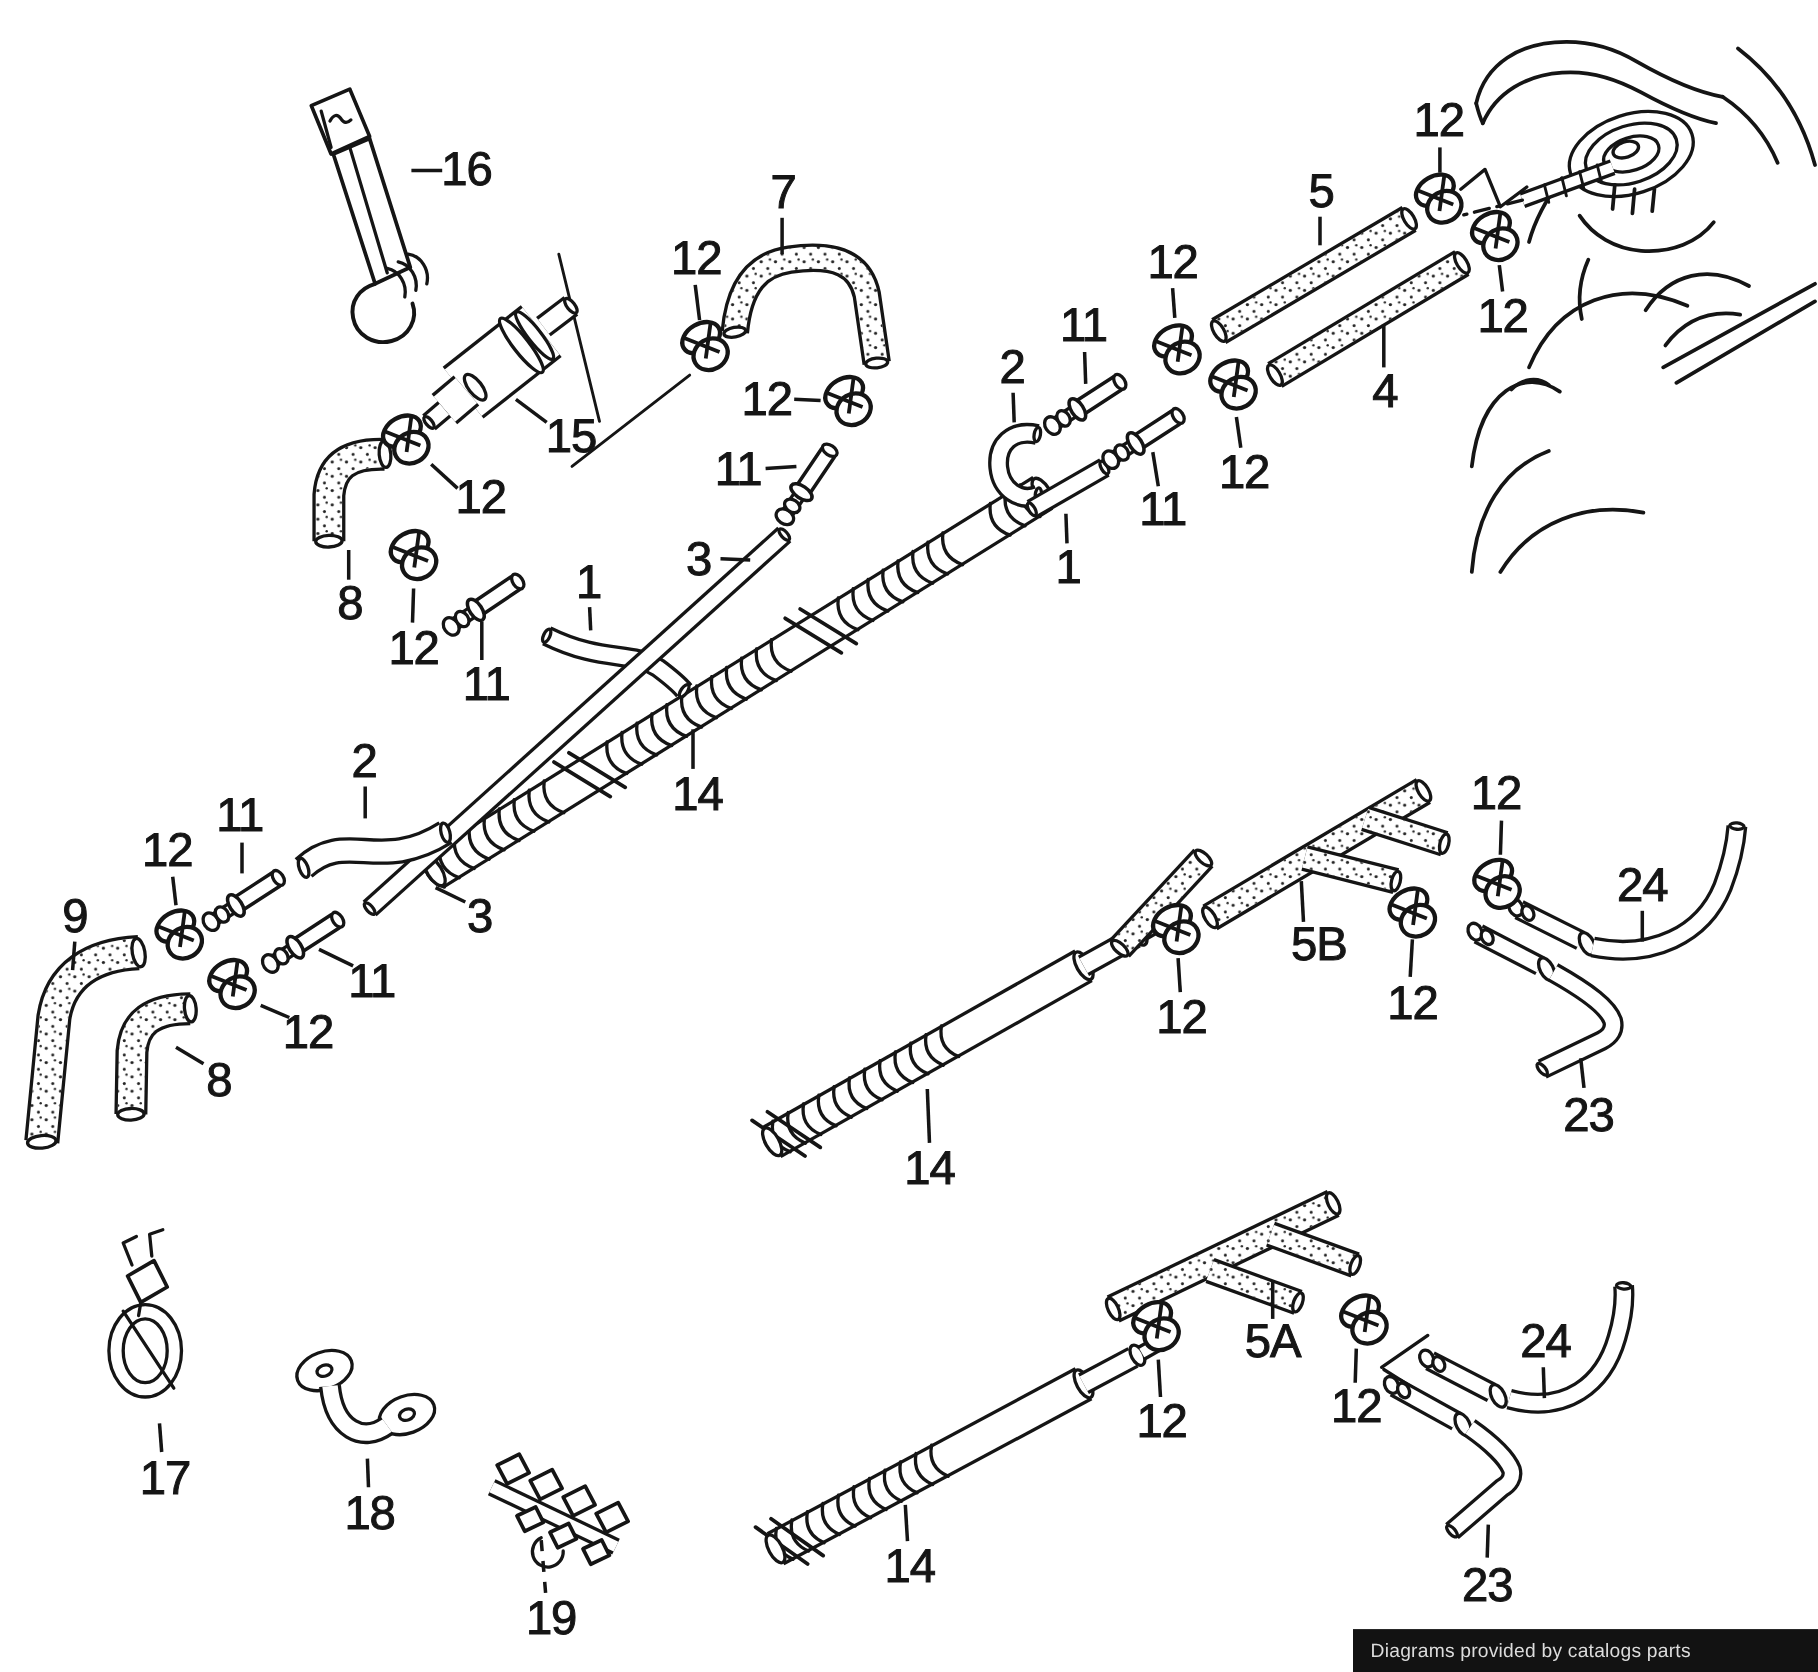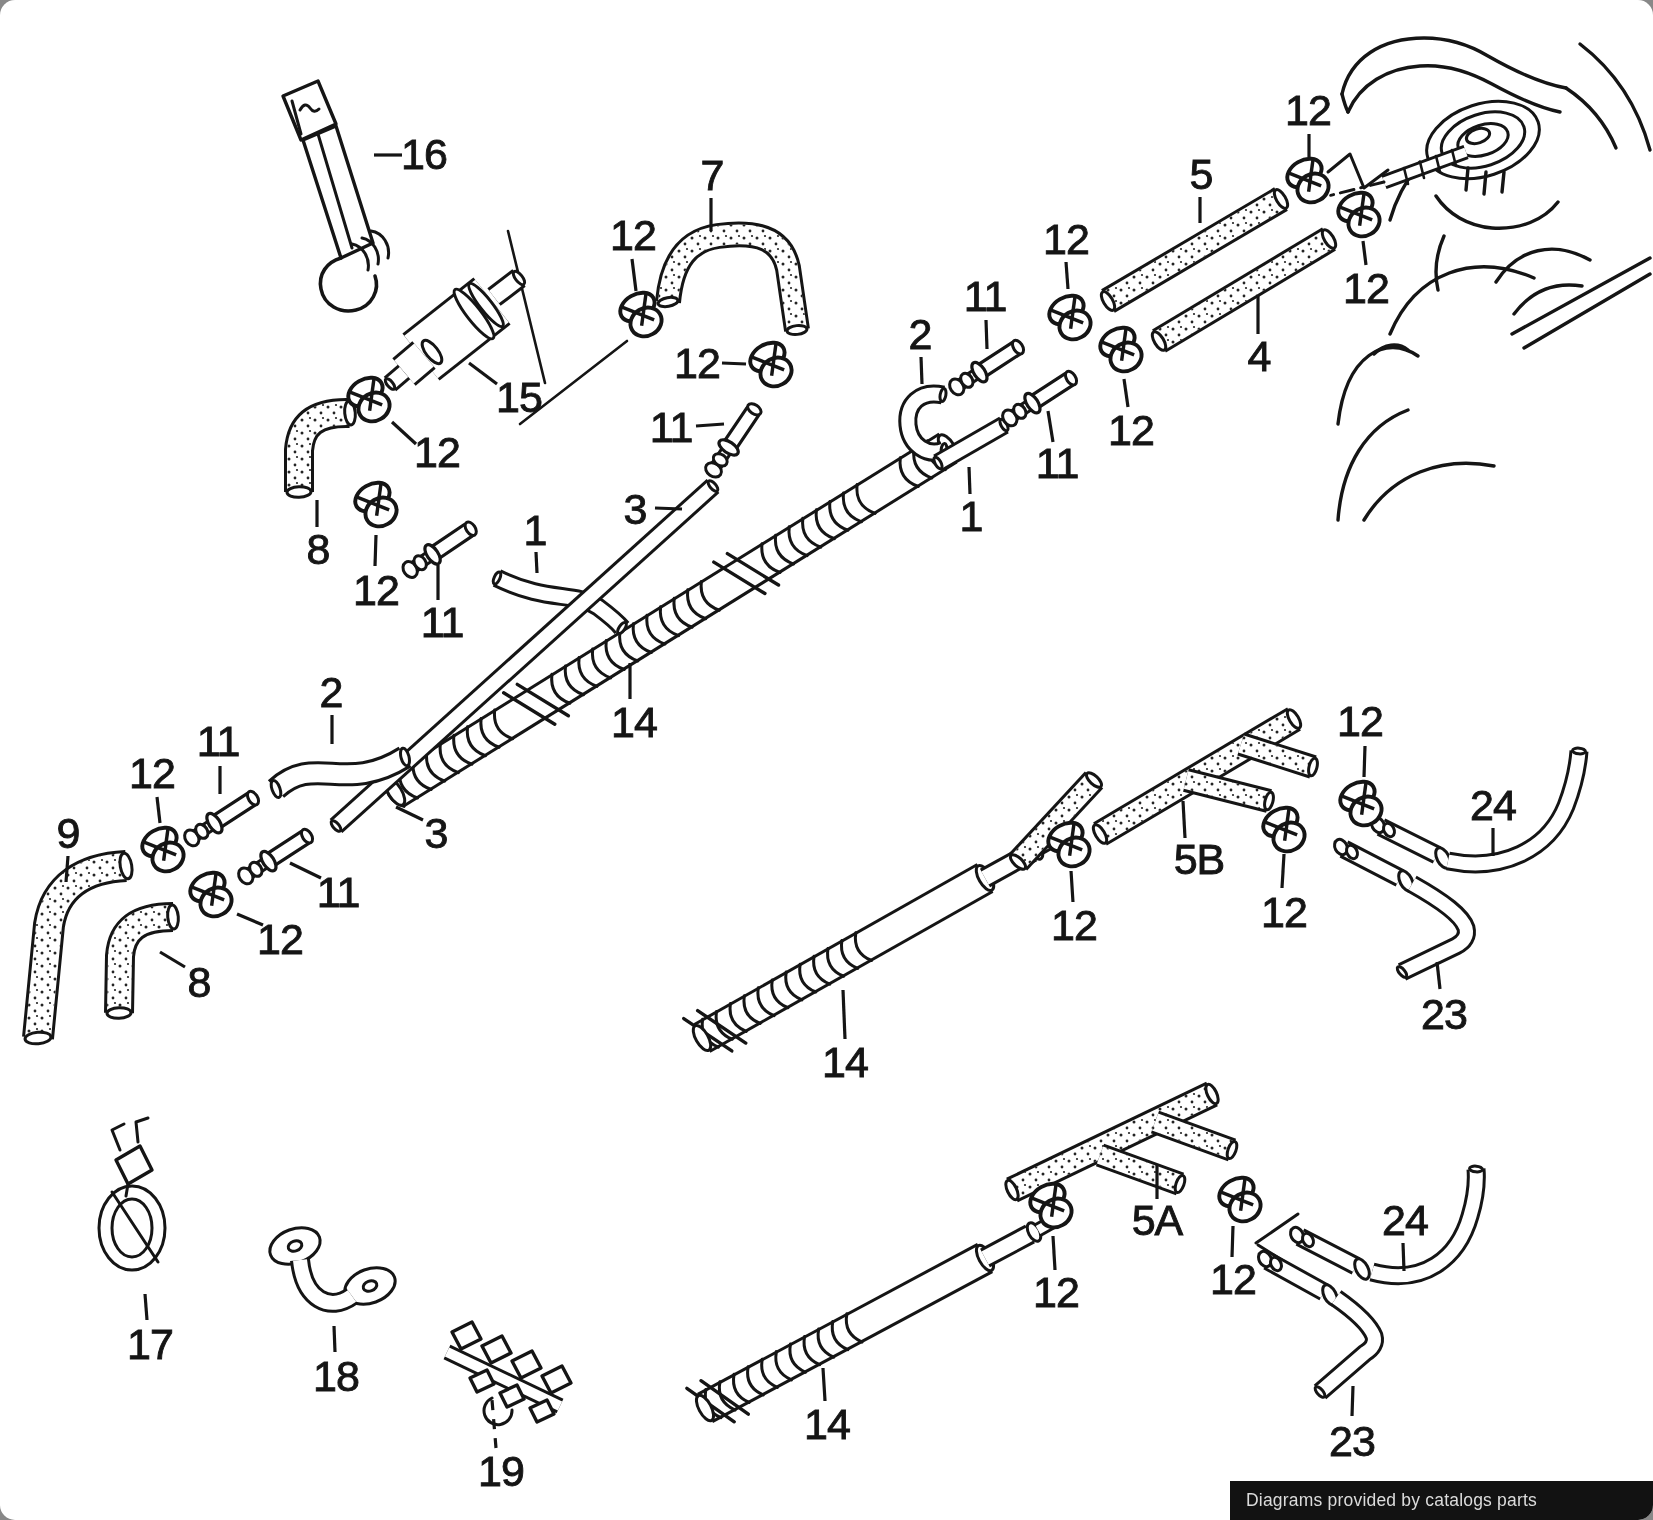--- a/index.html
+++ b/index.html
@@ -1,17 +1,17 @@
 <!DOCTYPE html>
 <html><head>
 <meta charset="utf-8">
 <style>
   html,body{margin:0;padding:0;background:#888;}
   .stage{position:relative;width:1653px;height:1520px;background:#ffffff;overflow:hidden;
-         font-family:"Liberation Sans",sans-serif;border-radius:15px;}
+         font-family:"Liberation Sans",sans-serif;}
   svg{position:absolute;left:0;top:0;}
   .part-label{font-family:"Liberation Sans",sans-serif;font-size:43px;font-weight:400;
               fill:#151515;stroke:#151515;stroke-width:0.9;letter-spacing:-1px;}
   .leader{stroke:#151515;stroke-width:3.2;fill:none;}
   .leader.dashed{stroke-dasharray:10 9;}
   .watermark{position:absolute;left:1230px;top:1481px;width:423px;height:39px;background:#121212;
              color:#dcdcdc;display:flex;align-items:center;box-sizing:border-box;padding-left:16px;
              font-size:17.5px;letter-spacing:0.2px;}
 </style>
 </head>

